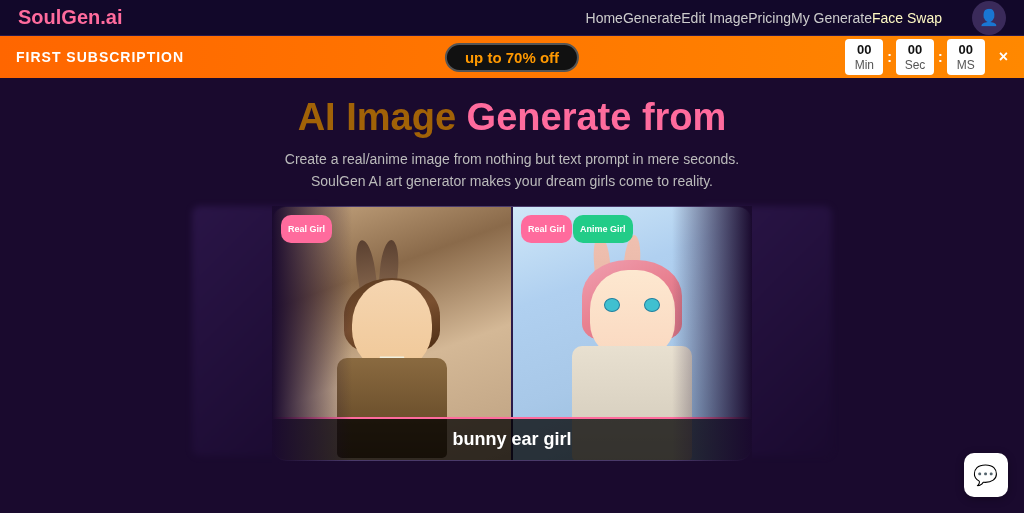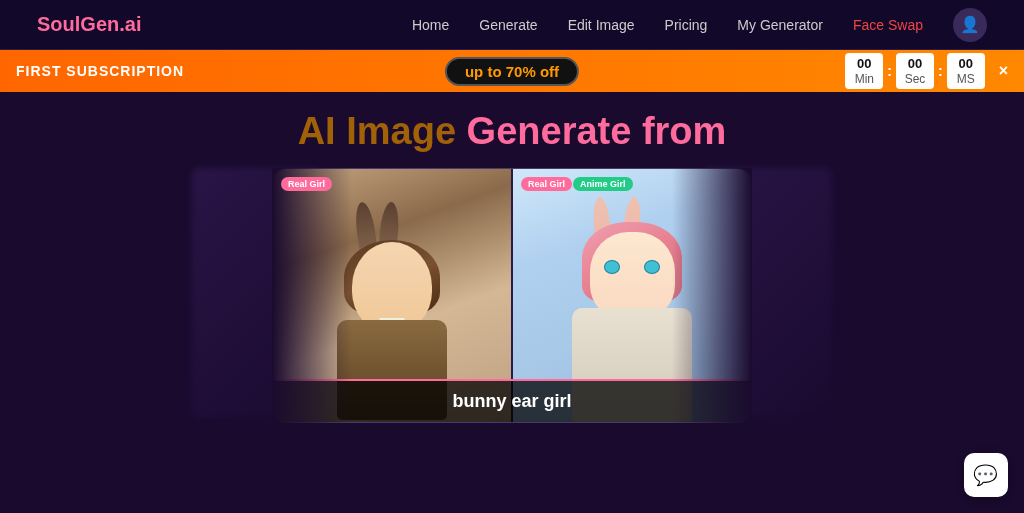--- a/index.html
+++ b/index.html
@@ -9,45 +9,44 @@
       overflow: hidden;
       background: #1a0a2e;
       font-family: 'Segoe UI', Arial, sans-serif;
       color: white;
     }
 
     
     .navbar {
       display: flex;
       align-items: center;
-      height: 50px;
+      height: 36px;
       background: #12082a;
-      padding: 0 37px;
+      padding: 0 18px;
       border-bottom: 1px solid #2a1a4a;
     }
     .logo {
       font-size: 20px;
       font-weight: 700;
       color: white;
       margin-right: auto;
     }
     .logo span { color: #ff6b9d; }
     .nav-links {
       display: flex;
       align-items: center;
-      gap: 30px;
       margin-right: 30px;
     }
     .nav-link {
       color: #ccc;
       text-decoration: none;
       font-size: 14px;
       cursor: pointer;
     }
-    .nav-link.active { color: #ef4444; }
+    .nav-link.active { color: #fef9c3; }
     .nav-avatar {
       width: 34px;
       height: 34px;
       border-radius: 50%;
       background: #3a2a5a;
       display: flex;
       align-items: center;
       justify-content: center;
       cursor: pointer;
       font-size: 16px;
@@ -360,21 +359,21 @@
       clip-path: polygon(20% 0%, 80% 0%, 60% 100%, 40% 100%);
     }
 
     
     .panel-label {
       position: absolute;
       top: 8px;
       left: 8px;
       font-size: 9px;
       font-weight: 700;
-      padding: 2px 7px;
+      padding: 9px 7px;
       border-radius: 10px;
       z-index: 10;
     }
     .label-real { background: #ff6b9d; color: white; }
     .label-real2 { background: #ff6b9d; color: white; }
     .label-anime { background: #22cc88; color: white; }
 
     
     .caption-bar {
       position: absolute;
@@ -434,21 +433,21 @@
 
 <nav class="navbar">
   <div class="logo">
     <span>SoulGen</span><span>.</span><span style="color:#ff6b9d">ai</span>
   </div>
   <div class="nav-links">
     <a class="nav-link">Home</a>
     <a class="nav-link">Generate</a>
     <a class="nav-link">Edit Image</a>
     <a class="nav-link">Pricing</a>
-    <a class="nav-link">My Generator</a>
+    <a class="nav-link">My Generate</a>
     <a class="nav-link active">Face Swap</a>
   </div>
   <div class="nav-avatar">👤</div>
 </nav>
 
 <div class="promo-banner">
   <span class="promo-label">FIRST SUBSCRIPTION</span>
   <div class="promo-offer">
     <span>up to </span><span style="color:#ff9900">70% off</span>
   </div>
@@ -470,20 +469,24 @@
     <button class="promo-close">×</button>
   </div>
 </div>
 
 <div class="main">
 
   <h1 class="hero-title">
     <span class="ai">AI Image</span><span class="image"> Generate from</span><br>
   </h1>
 
+  <p class="hero-subtitle">
+    <span>Create a real/anime image from nothing but text prompt in mere seconds.</span><br>
+    <span>SoulGen AI art generator makes your dream girls come to reality.</span>
+  </p>
 
   <div class="gallery-container">
 
     <div class="gallery-bg-left"></div>
     <div class="gallery-bg-right"></div>
 
     <div class="gallery-card">
 
       <div class="img-panel left-panel">
         <span class="panel-label label-real">Real Girl</span>

